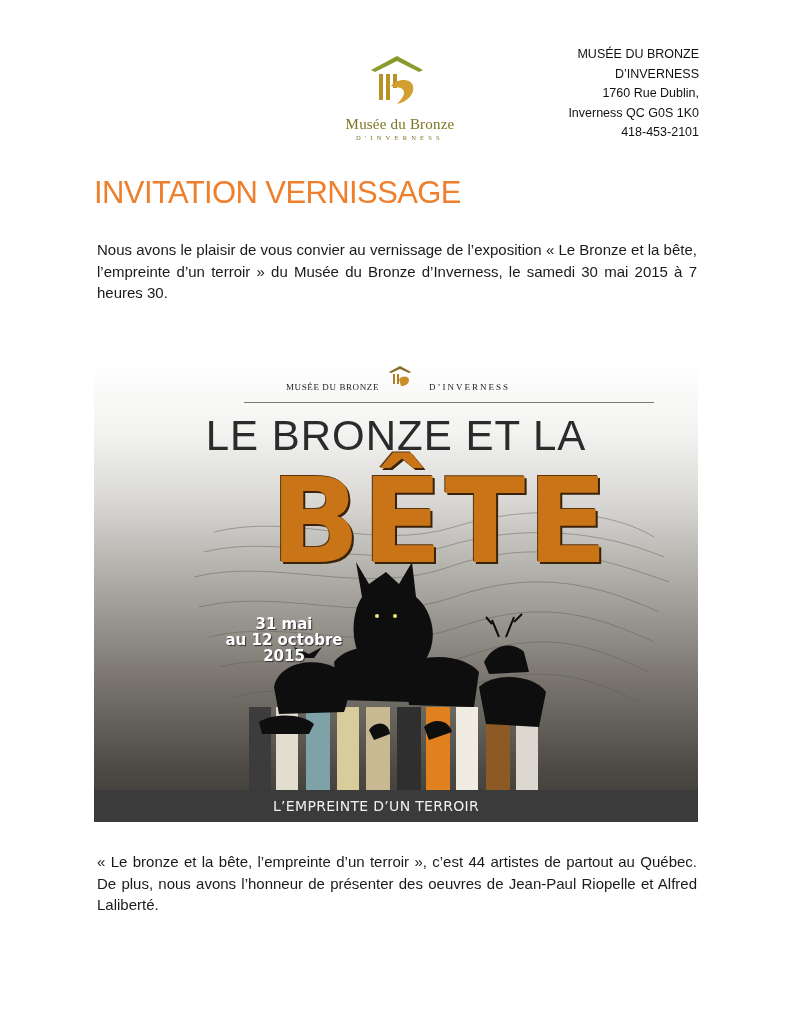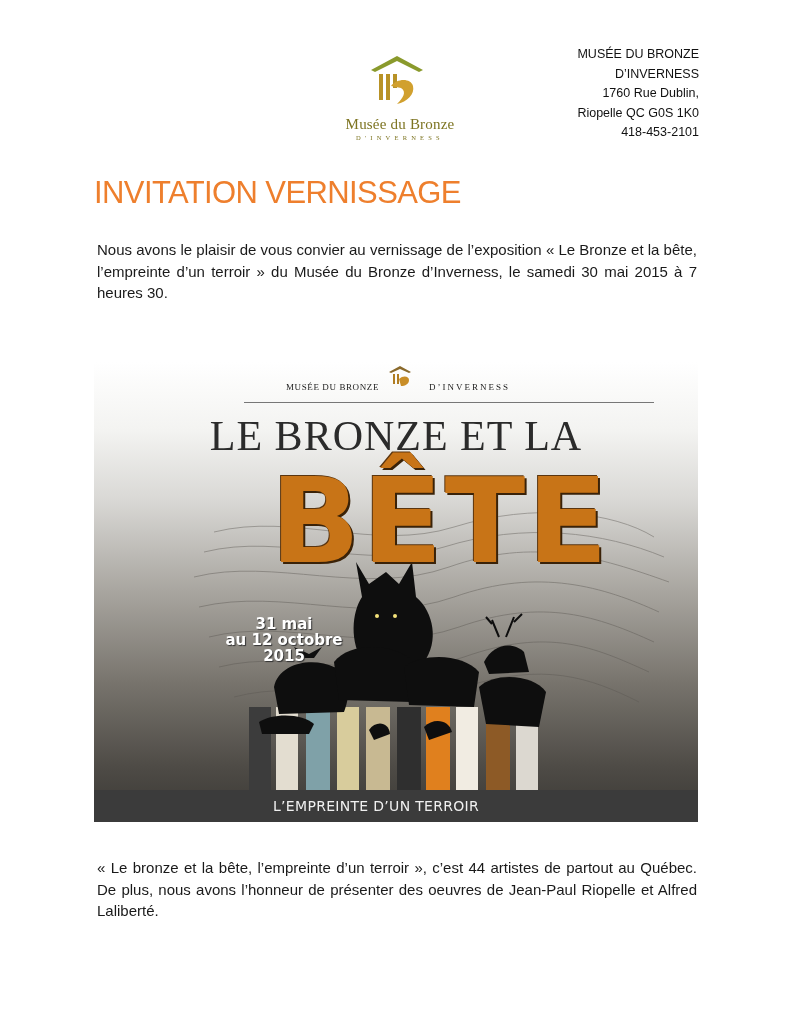--- a/index.html
+++ b/index.html
@@ -16,31 +16,31 @@
     .address { position: absolute; right: 92px; top: 45px; text-align: right;
       font-size: 12.5px; line-height: 19.5px; color: #111; }
     .address div { white-space: nowrap; }
 
     .title { position: absolute; left: 94px; top: 175px; font-size: 31px; color: #ee7f2d;
       letter-spacing: -0.6px; font-weight: normal; }
 
     .para { position: absolute; left: 97px; width: 600px; font-size: 15px; line-height: 21.5px;
       text-align: justify; color: #1a1a1a; }
     .para-1 { top: 239px; }
-    .para-2 { top: 851px; margin-top: 6px; }
+    .para-2 { top: 851px; }
 
     .poster { position: absolute; left: 94px; top: 362px; width: 604px; height: 460px; overflow: hidden;
       background: linear-gradient(to bottom, #ffffff 0%, #f3f3f1 15%, #d9d8d5 30%, #a8a59f 50%, #77736c 70%, #4e4b46 88%, #3a3834 100%); }
     .poster svg { position: absolute; left: 0; top: 0; }
     .p-head { position: absolute; top: 20px; font-family: "Liberation Serif", serif; font-size: 9px; color: #222; letter-spacing: 0.6px; }
     .p-head-l { left: 192px; }
     .p-head-r { left: 335px; letter-spacing: 2px; }
     .p-line { position: absolute; left: 150px; top: 40px; width: 410px; height: 1px; background: #777; }
     .p-title { position: absolute; left: 0; top: 50px; width: 604px; text-align: center;
-      font-family: Liberation Serif, serif; font-size: 42px; color: #2b2b2b; letter-spacing: 1px; }
+      font-family: Liberation Sans, sans-serif; font-size: 42px; color: #2b2b2b; letter-spacing: 1px; }
     .p-bete { position: absolute; left: 0; top: 100px; width: 692px; text-align: center;
       font-family: "DejaVu Sans", sans-serif; font-weight: bold; font-size: 118px; line-height: 118px;
       color: #c87417; letter-spacing: 2px;
       text-shadow: 2px 2px 0 #3a2208, -1px -1px 0 #5a3510; }
     .p-dates { position: absolute; left: 110px; top: 230px; width: 160px; text-align: center;
       font-family: "DejaVu Sans", sans-serif; font-weight: bold; font-size: 15px; line-height: 16px; color: #ffffff;
       text-shadow: 1px 1px 1px #333; margin-top: 24px; }
     .p-band { position: absolute; left: 0; top: 428px; width: 604px; height: 32px; background: #3b3b3b; }
     .p-band-text { position: absolute; left: 0; top: 436px; width: 564px; text-align: center;
       font-family: "DejaVu Sans", sans-serif; font-size: 14px; color: #f0f0f0; letter-spacing: 0.3px; }
@@ -57,21 +57,21 @@
     <path d="M24 34 C30 26, 44 26, 46 34 C48 42, 40 50, 30 52 C36 46, 40 40, 34 36 Z" fill="#d1a02e"></path>
   </svg>
   <div class="logo-name">Musée du Bronze</div>
   <div class="logo-sub">D'INVERNESS</div>
 </div>
 
 <div class="address">
   <div>MUSÉE DU BRONZE</div>
   <div>D’INVERNESS</div>
   <div>1760 Rue Dublin,</div>
-  <div>Riopelle QC G0S 1K0</div>
+  <div>Inverness QC G0S 1K0</div>
   <div>418-453-2101</div>
 </div>
 
 <h1 class="title">INVITATION VERNISSAGE</h1>
 
 <p class="para para-1">Nous avons le plaisir de vous convier au vernissage de l’exposition « Le Bronze et la bête, l’empreinte d’un terroir » du Musée du Bronze d’Inverness, le samedi 30 mai 2015 à 7 heures 30.</p>
 
 <div class="poster">
   <svg width="604" height="460" viewBox="0 0 604 460">
 

